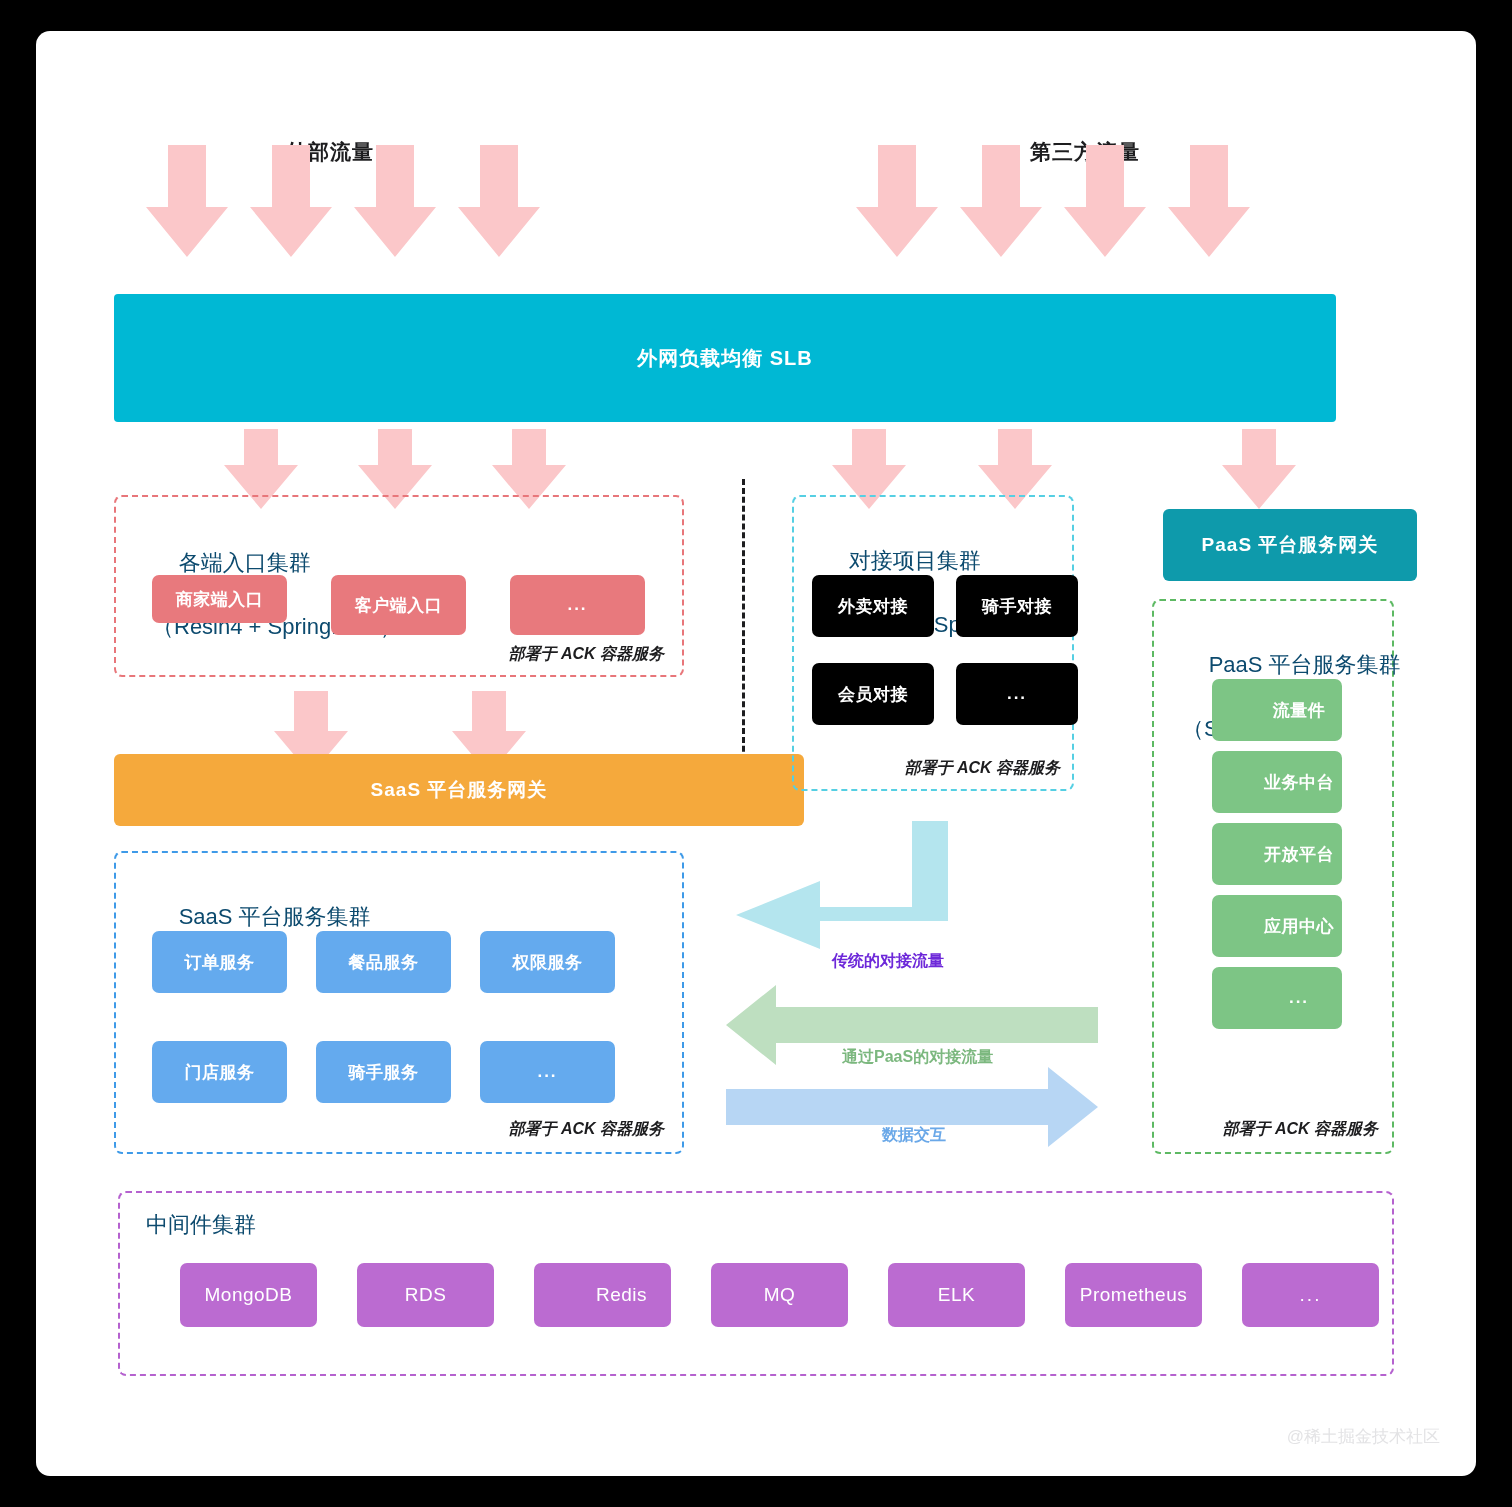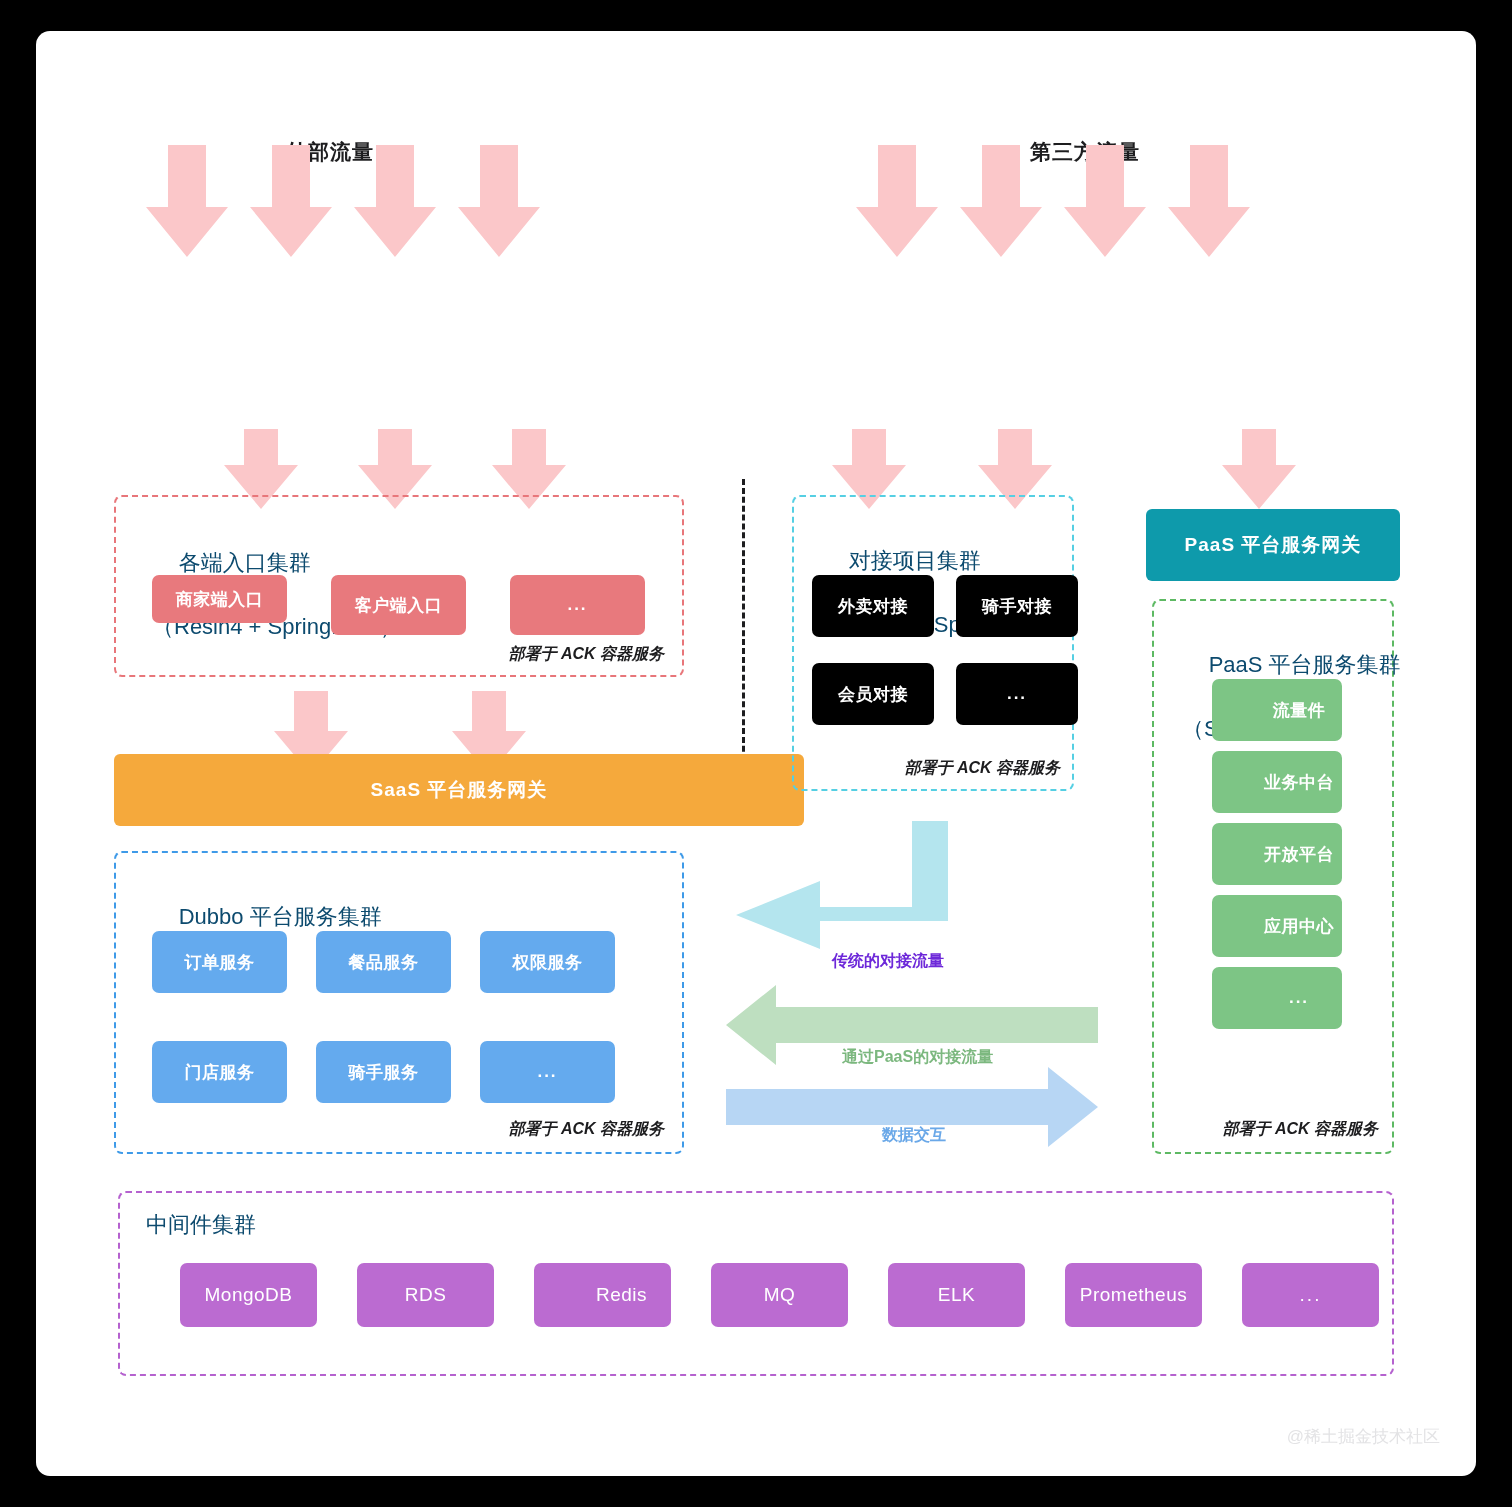--- a/index.html
+++ b/index.html
@@ -106,21 +106,21 @@
     border-radius: 6px;
     display: flex;
     align-items: center;
     justify-content: center;
     color: #ffffff;
     font-size: 19px;
     font-weight: 700;
     letter-spacing: 1px;
   }
   .gw-bar.orange { background: #f5a93c; }
-  .gw-bar.teal   { background: #0e9aab; }
+  .gw-bar.teal   { background: #0e9aab; margin-left: 17px; }
 
   
   .vsep {
     position: absolute;
     width: 0;
     border-left: 3px dashed #1d1d1f;
   }
 
   
   .flow-label {
@@ -172,20 +172,23 @@
       <path d="M 816 398 h 34 v 36 h 20 L 833 478 L 796 434 h 20 z"></path>
       <path d="M 962 398 h 34 v 36 h 20 L 979 478 L 942 434 h 20 z"></path>
 
       <path d="M 1206 398 h 34 v 36 h 20 L 1223 478 L 1186 434 h 20 z"></path>
 
       <path d="M 258 660 h 34 v 40 h 20 L 275 744 L 238 700 h 20 z"></path>
       <path d="M 436 660 h 34 v 40 h 20 L 453 744 L 416 700 h 20 z"></path>
     </g>
   </svg>
 
+  <div class="slb-bar" style="left:78px; top:263px; width:1222px; height:128px;">
+    <span>外网负载均衡 SLB</span>
+  </div>
 
   <div class="vsep" style="left:706px; top:448px; height:344px;"></div>
 
   <div class="cluster red" style="left:78px; top:464px; width:570px; height:182px;">
     <div class="cluster-title" style="left:26px; top:18px;">
       <span>各端入口集群</span>
       <span class="sub">（Resin4 + SpringMVC）</span>
     </div>
     <div class="chip red" style="left:36px; top:78px; width:135px; height:48px;">
       <span>商家端入口</span>
@@ -198,21 +201,21 @@
     </div>
     <div class="deploy-note" style="right:18px; bottom:10px;">部署于 ACK 容器服务</div>
   </div>
 
   <div class="gw-bar orange" style="left:78px; top:723px; width:690px; height:72px;">
     <span>SaaS 平台服务网关</span>
   </div>
 
   <div class="cluster blue" style="left:78px; top:820px; width:570px; height:303px;">
     <div class="cluster-title" style="left:26px; top:16px;">
-      <span>Dubbo 平台服务集群</span>
+      <span>SaaS 平台服务集群</span>
       <span class="sub">（Dubbo）</span>
     </div>
     <div class="chip blue" style="left:36px; top:78px; width:135px; height:62px;">
       <span>订单服务</span>
     </div>
     <div class="chip blue" style="left:200px; top:78px; width:135px; height:62px;">
       <span>餐品服务</span>
     </div>
     <div class="chip blue" style="left:364px; top:78px; width:135px; height:62px;">
       <span>权限服务</span>

